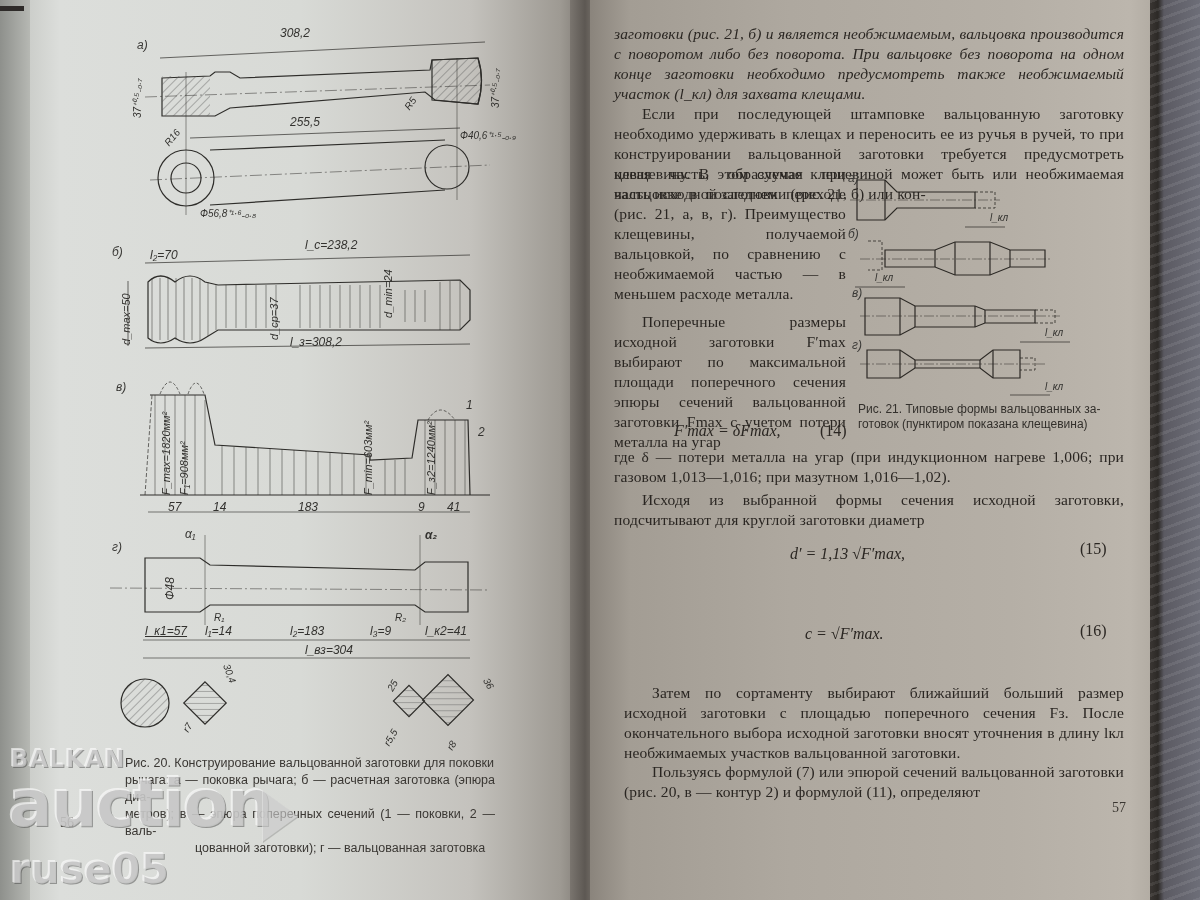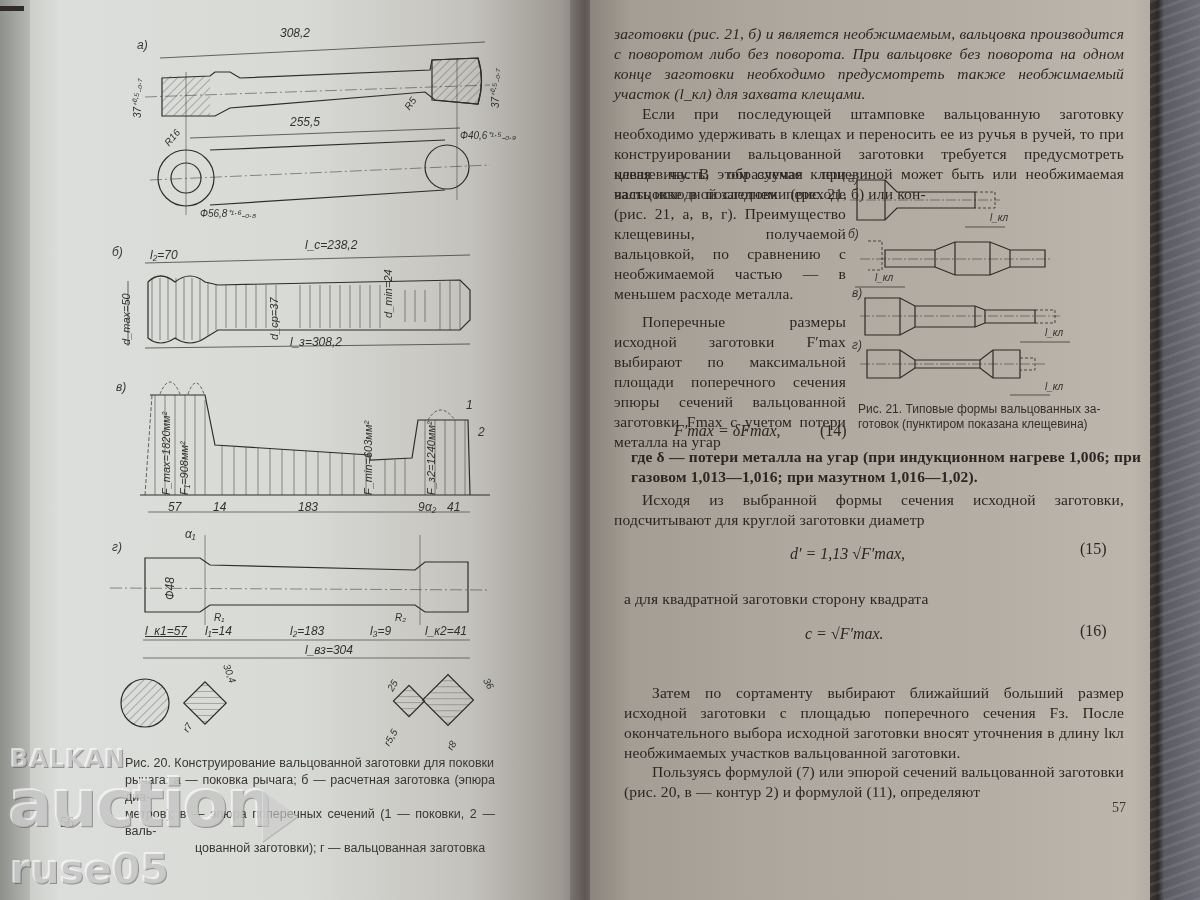--- a/index.html
+++ b/index.html
@@ -184,21 +184,21 @@
     <span class="dim" style="left:466px;top:398px;">1</span>
     <span class="dim" style="left:478px;top:425px;">2</span>
     <span class="dim" style="left:168px;top:500px;">57</span>
     <span class="dim" style="left:213px;top:500px;">14</span>
     <span class="dim" style="left:298px;top:500px;">183</span>
     <span class="dim" style="left:418px;top:500px;">9</span>
     <span class="dim" style="left:447px;top:500px;">41</span>
 
     <span class="fig-label" style="left:112px;top:540px;">г)</span>
     <span class="dim" style="left:185px;top:527px;">α₁</span>
-    <span class="dim" style="left:425px;top:500px;">α₂</span>
+    <span class="dim" style="left:425px;top:528px;font-weight:bold;">α₂</span>
     <span class="dim rot" style="left:163px;top:600px;">Ф48</span>
     <span class="dim" style="left:214px;top:612px;font-size:10px;">R₁</span>
     <span class="dim" style="left:395px;top:612px;font-size:10px;">R₂</span>
     <span class="dim" style="left:145px;top:624px;text-decoration:underline;">l_к1=57</span>
     <span class="dim" style="left:205px;top:624px;">l₁=14</span>
     <span class="dim" style="left:290px;top:624px;">l₂=183</span>
     <span class="dim" style="left:370px;top:624px;">l₃=9</span>
     <span class="dim" style="left:425px;top:624px;">l_к2=41</span>
     <span class="dim" style="left:305px;top:643px;">l_вз=304</span>
 
@@ -278,31 +278,28 @@
     <span class="fig-label" style="left:262px;top:338px;">г)</span>
     <span class="dim" style="left:400px;top:212px;font-size:10px;">l_кл</span>
     <span class="dim" style="left:285px;top:272px;font-size:10px;">l_кл</span>
     <span class="dim" style="left:455px;top:327px;font-size:10px;">l_кл</span>
     <span class="dim" style="left:455px;top:381px;font-size:10px;">l_кл</span>
     <div class="caption" style="left:268px;top:402px;width:270px;">
       <div>Рис. 21. Типовые формы вальцованных за-</div>
       <div>готовок (пунктиром показана клещевина)</div>
     </div>
 
-    <div class="rtext" style="left:41px;top:447px;width:510px;font-weight:bold;">
+    <div class="rtext" style="left:24px;top:447px;width:510px;">
       <p>где δ — потери металла на угар (при индукционном нагреве 1,006; при газовом 1,013—1,016; при мазутном 1,016—1,02).</p>
     </div>
     <div class="rtext" style="left:24px;top:490px;width:510px;">
       <p class="indent">Исходя из выбранной формы сечения исходной заготовки, подсчитывают для круглой заготовки диаметр</p>
     </div>
     <span class="formula" style="left:200px;top:545px;">d′ = 1,13 √F′max,</span>
     <span class="formula-num" style="left:490px;top:540px;">(15)</span>
-    <div class="rtext" style="left:34px;top:589px;width:500px;">
-      <p>а для квадратной заготовки сторону квадрата</p>
-    </div>
     <span class="formula" style="left:215px;top:625px;">c = √F′max.</span>
     <span class="formula-num" style="left:490px;top:622px;">(16)</span>
 
     <div class="rtext" style="left:34px;top:683px;width:500px;">
       <p class="indent">Затем по сортаменту выбирают ближайший больший размер исходной заготовки с площадью поперечного сечения Fз. После окончательного выбора исходной заготовки вносят уточнения в длину lкл необжимаемых участков вальцованной заготовки.</p>
     </div>
     <div class="rtext" style="left:34px;top:762px;width:500px;">
       <p class="indent">Пользуясь формулой (7) или эпюрой сечений вальцованной заготовки (рис. 20, в — контур 2) и формулой (11), определяют</p>
     </div>
     <span class="page-num" style="left:522px;top:800px;">57</span>

